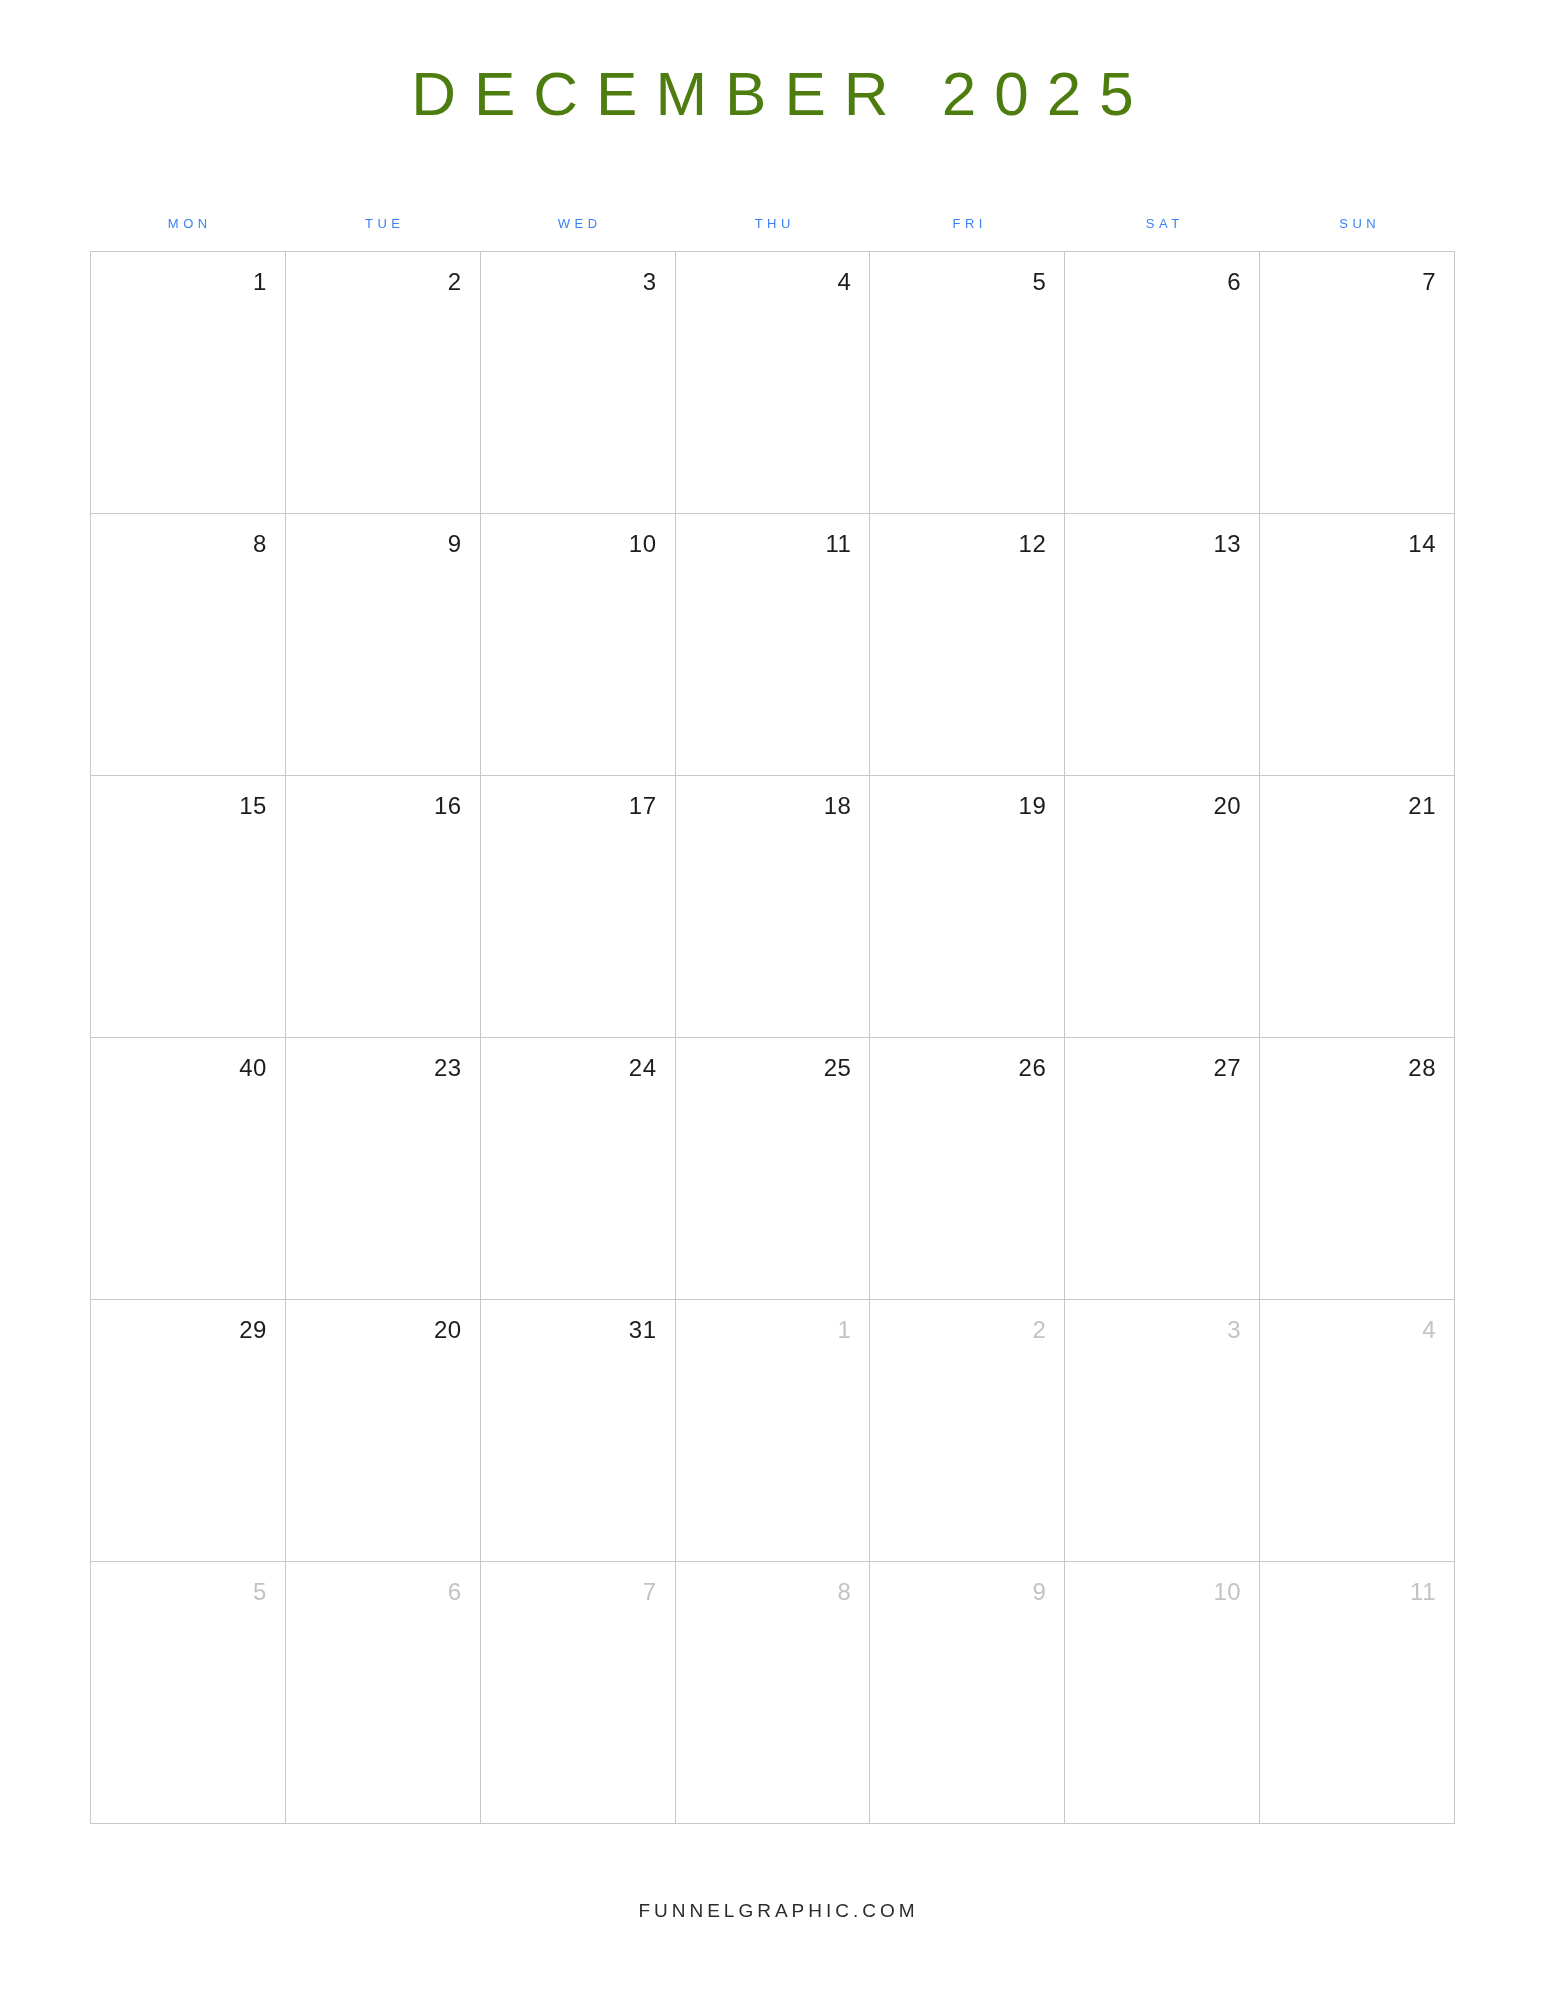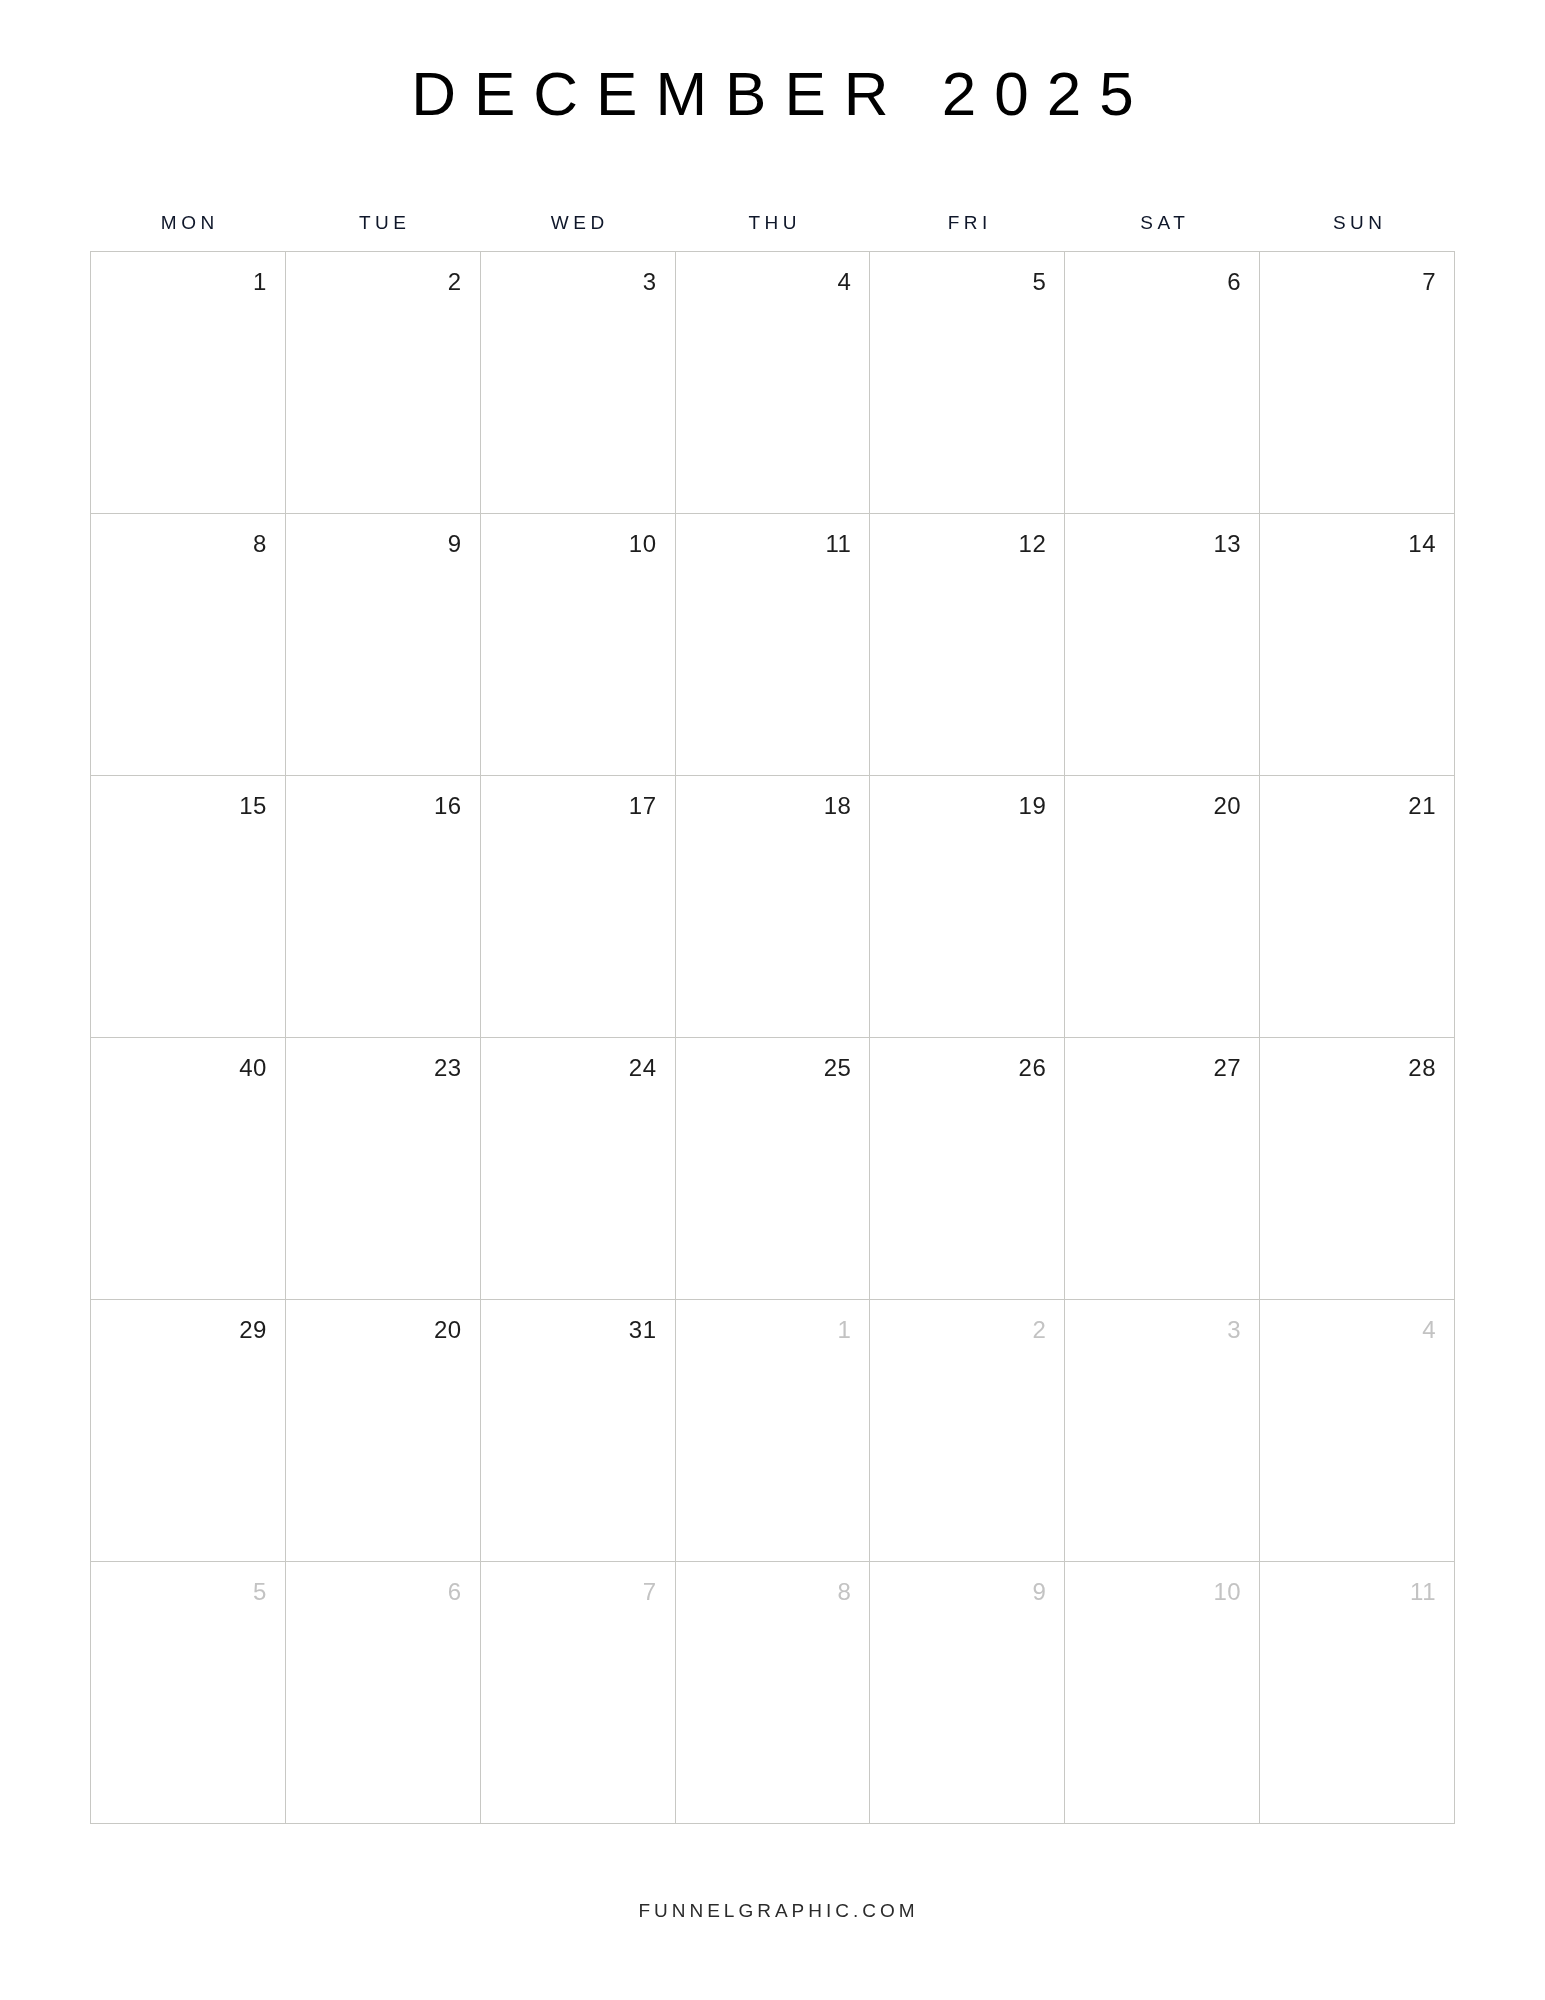--- a/index.html
+++ b/index.html
@@ -24,42 +24,42 @@
   .title {
     position: absolute;
     top: 58px;
     left: 0;
     width: 1545px;
     text-align: center;
     font-size: 62px;
     font-weight: 400;
     letter-spacing: 18px;
     text-indent: 18px;
-    color: #000000;
+    color: #4d7c0f;
     font-family: "Liberation Sans", sans-serif;
   }
   .grid {
     position: absolute;
     left: 90px;
     top: 195px;
     width: 1365px;
   }
   .weekdays {
     display: grid;
     grid-template-columns: repeat(7, 1fr);
     height: 56px;
   }
   .weekday {
     display: flex;
     align-items: center;
     justify-content: center;
-    font-size: 19px;
+    font-size: 13px;
     letter-spacing: 4.5px;
     text-indent: 4.5px;
-    color: #0f172a;
+    color: #3b82f6;
     font-weight: 400;
   }
   .cells {
     display: grid;
     grid-template-columns: repeat(7, 1fr);
     grid-auto-rows: 262px;
     border-top: 1px solid #c8c8c4;
     border-left: 1px solid #c8c8c4;
   }
   .cell {

